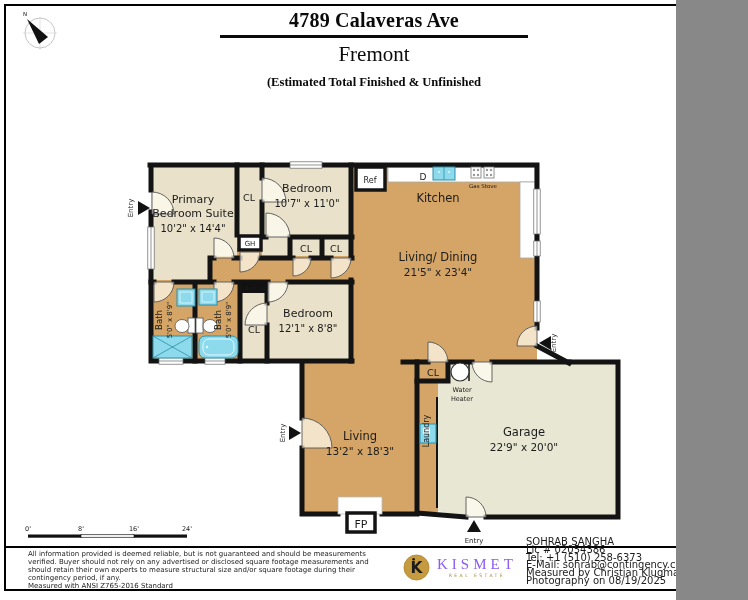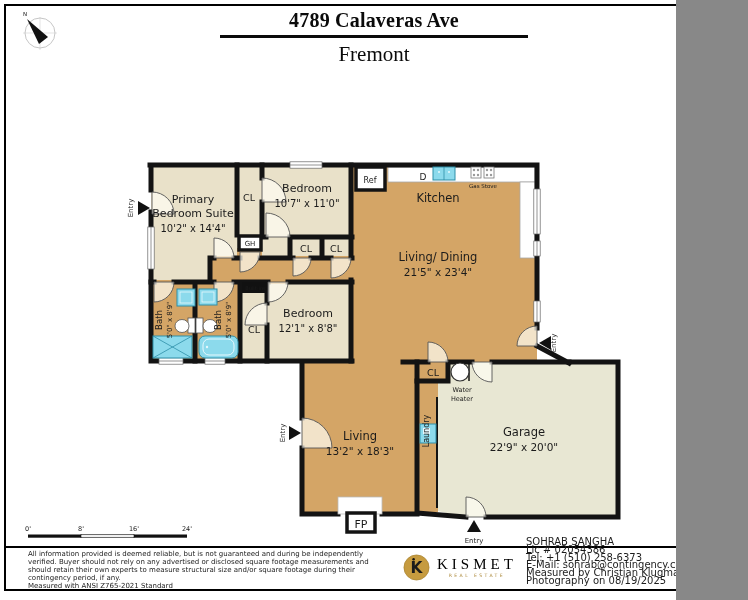--- a/index.html
+++ b/index.html
@@ -15,37 +15,38 @@
   .hdr .rule{width:308px;height:2.6px;background:#0a0a0a;margin:3px auto 4px auto;}
   .hdr .city{font-size:21px;margin-bottom:7px;}
   .hdr .sq{font-size:12.6px;font-weight:bold;line-height:17px;}
   
   .sep{position:absolute;left:6px;top:546px;width:736px;height:2px;background:#000;}
   .disclaimer{position:absolute;left:28px;top:551px;width:378px;
               font-size:7px;line-height:7.9px;color:#1c1c1c;}
   .brand{position:absolute;left:403px;top:554px;display:flex;align-items:center;gap:7px;}
   .brand .mark{width:27px;height:27px;}
   .brand .wordmark{font-family:"Liberation Serif",serif;font-size:15px;letter-spacing:4px;
-                   color:#000000;line-height:14px;}
+                   color:#8b5cf6;line-height:14px;}
   .brand .tagline{font-size:4.6px;letter-spacing:2.4px;color:#ad8a3c;margin-top:2px;
                   text-align:center;}
   .agent{position:absolute;left:526px;top:538px;width:215px;
          font-size:10px;line-height:7.8px;color:#1c1c1c;}
   text{fill:#1b1b1b;font-family:"DejaVu Sans",sans-serif;}
 </style>
 </head>
 <body>
 
 <div class="page">
   <div class="frame"></div>
 
   <div class="hdr">
     <div class="address">4789 Calaveras Ave</div>
     <div class="rule"></div>
     <div class="city">Fremont</div>
+    <div class="sq">(Estimated Total Finished &amp; Unfinished</div>
   </div>
 
   <svg class="plansvg" viewBox="0 0 748 600">
 
     <g>
       <line x1="40" y1="17" x2="40" y2="50" stroke="#dcdcdc" stroke-width="0.8"></line>
       <line x1="23" y1="33" x2="57" y2="33" stroke="#dcdcdc" stroke-width="0.8"></line>
       <circle cx="40" cy="33" r="15" fill="none" stroke="#c6c6c6" stroke-width="1"></circle>
       <path d="M27,19 L48,37 L39,44 Z" fill="#111"></path>
       <text x="25" y="16" font-size="5.5" text-anchor="middle" fill="#444">N</text>
@@ -240,25 +241,25 @@
       <text x="134" y="531" font-size="6.5" text-anchor="middle">16'</text>
       <text x="187" y="531" font-size="6.5" text-anchor="middle">24'</text>
       <rect x="28" y="534.5" width="53" height="3.2" fill="#111"></rect>
       <rect x="81" y="534.5" width="53" height="3.2" fill="#f0f0f0" stroke="#111" stroke-width="0.6"></rect>
       <rect x="134" y="534.5" width="53" height="3.2" fill="#111"></rect>
     </g>
   </svg>
 
   <div class="sep"></div>
   <div class="disclaimer">
-    <div>All information provided is deemed reliable, but is not guaranteed and during be independently</div>
+    <div>All information provided is deemed reliable, but is not guaranteed and should be measurements</div>
     <div>verified. Buyer should not rely on any advertised or disclosed square footage measurements and</div>
     <div>should retain their own experts to measure structural size and/or square footage during their</div>
     <div>contingency period, if any.</div>
-    <div>Measured with ANSI Z765-2021 Standard</div>
+    <div>Measured with ANSI Z765-2016 Standard</div>
   </div>
 
   <div class="brand">
     <svg class="mark" viewBox="0 0 28 28">
       <circle cx="14" cy="14" r="13" fill="#c69b3f" stroke="#a9832f" stroke-width="0.8"></circle>
       <text x="14" y="20" font-size="16" text-anchor="middle" font-family="Liberation Serif,serif" font-weight="bold" fill="#131313">K</text>
       <circle cx="11" cy="5.5" r="1.3" fill="#131313"></circle>
     </svg>
     <div>
       <div class="wordmark">KISMET</div>

